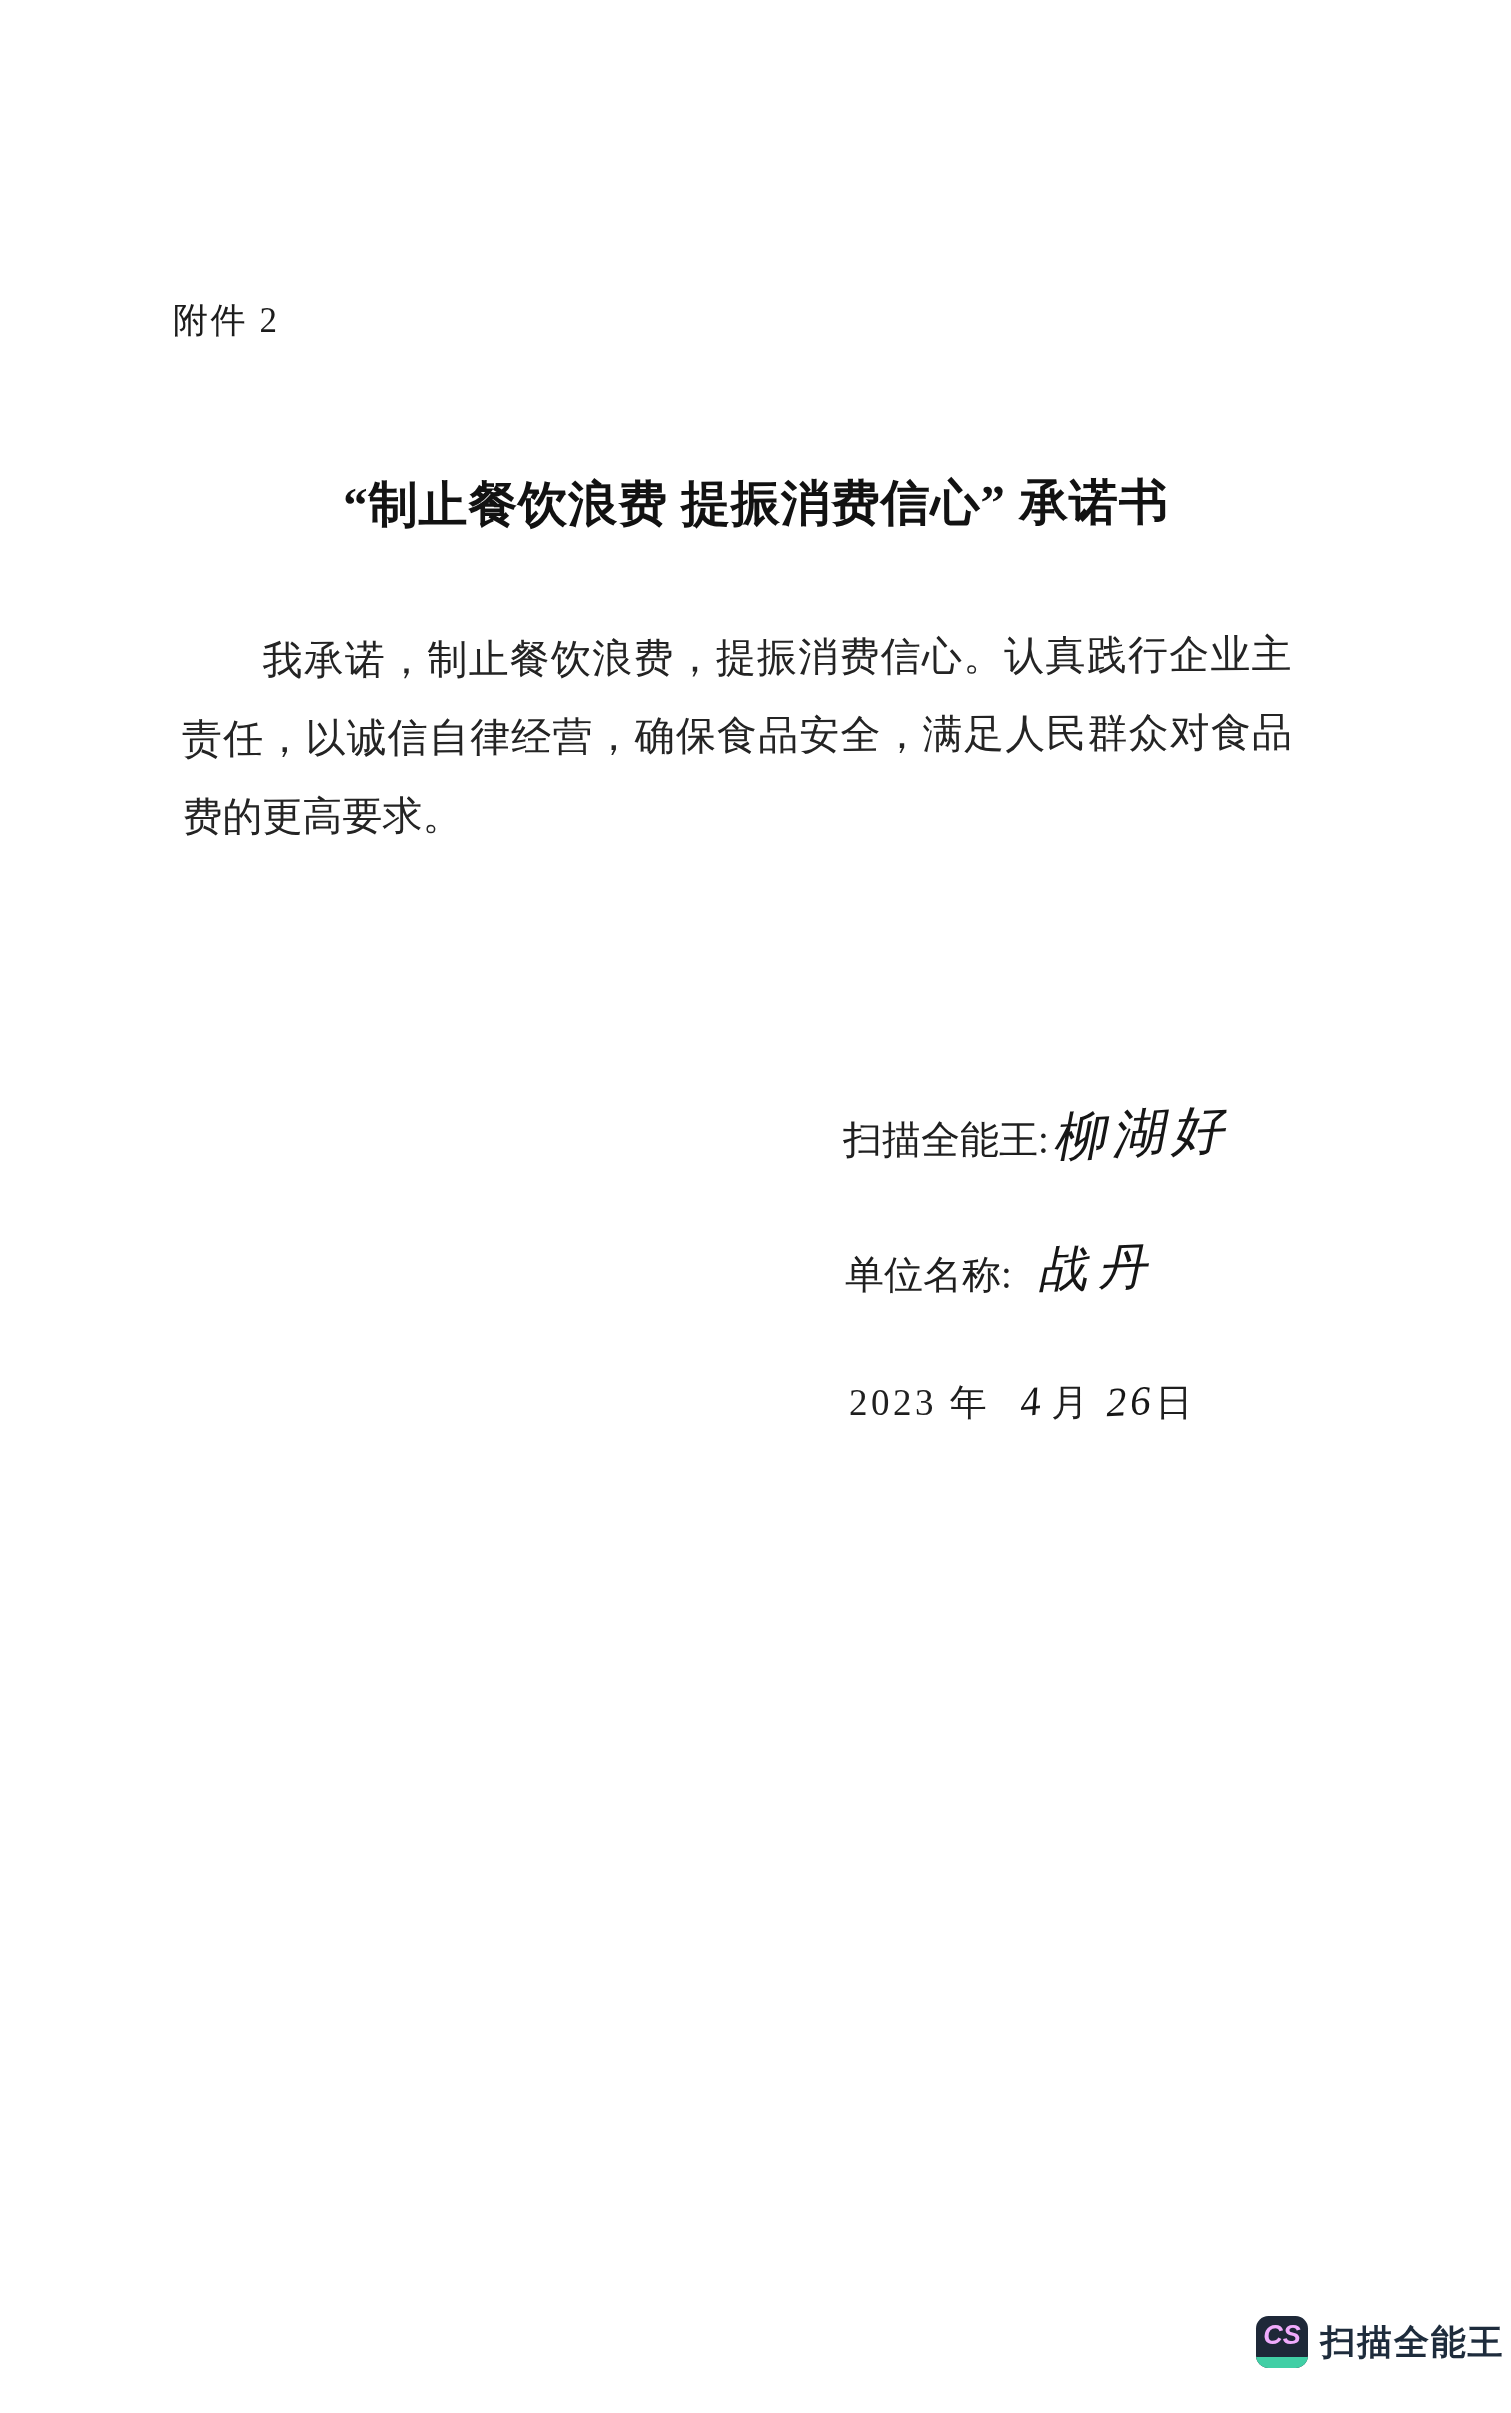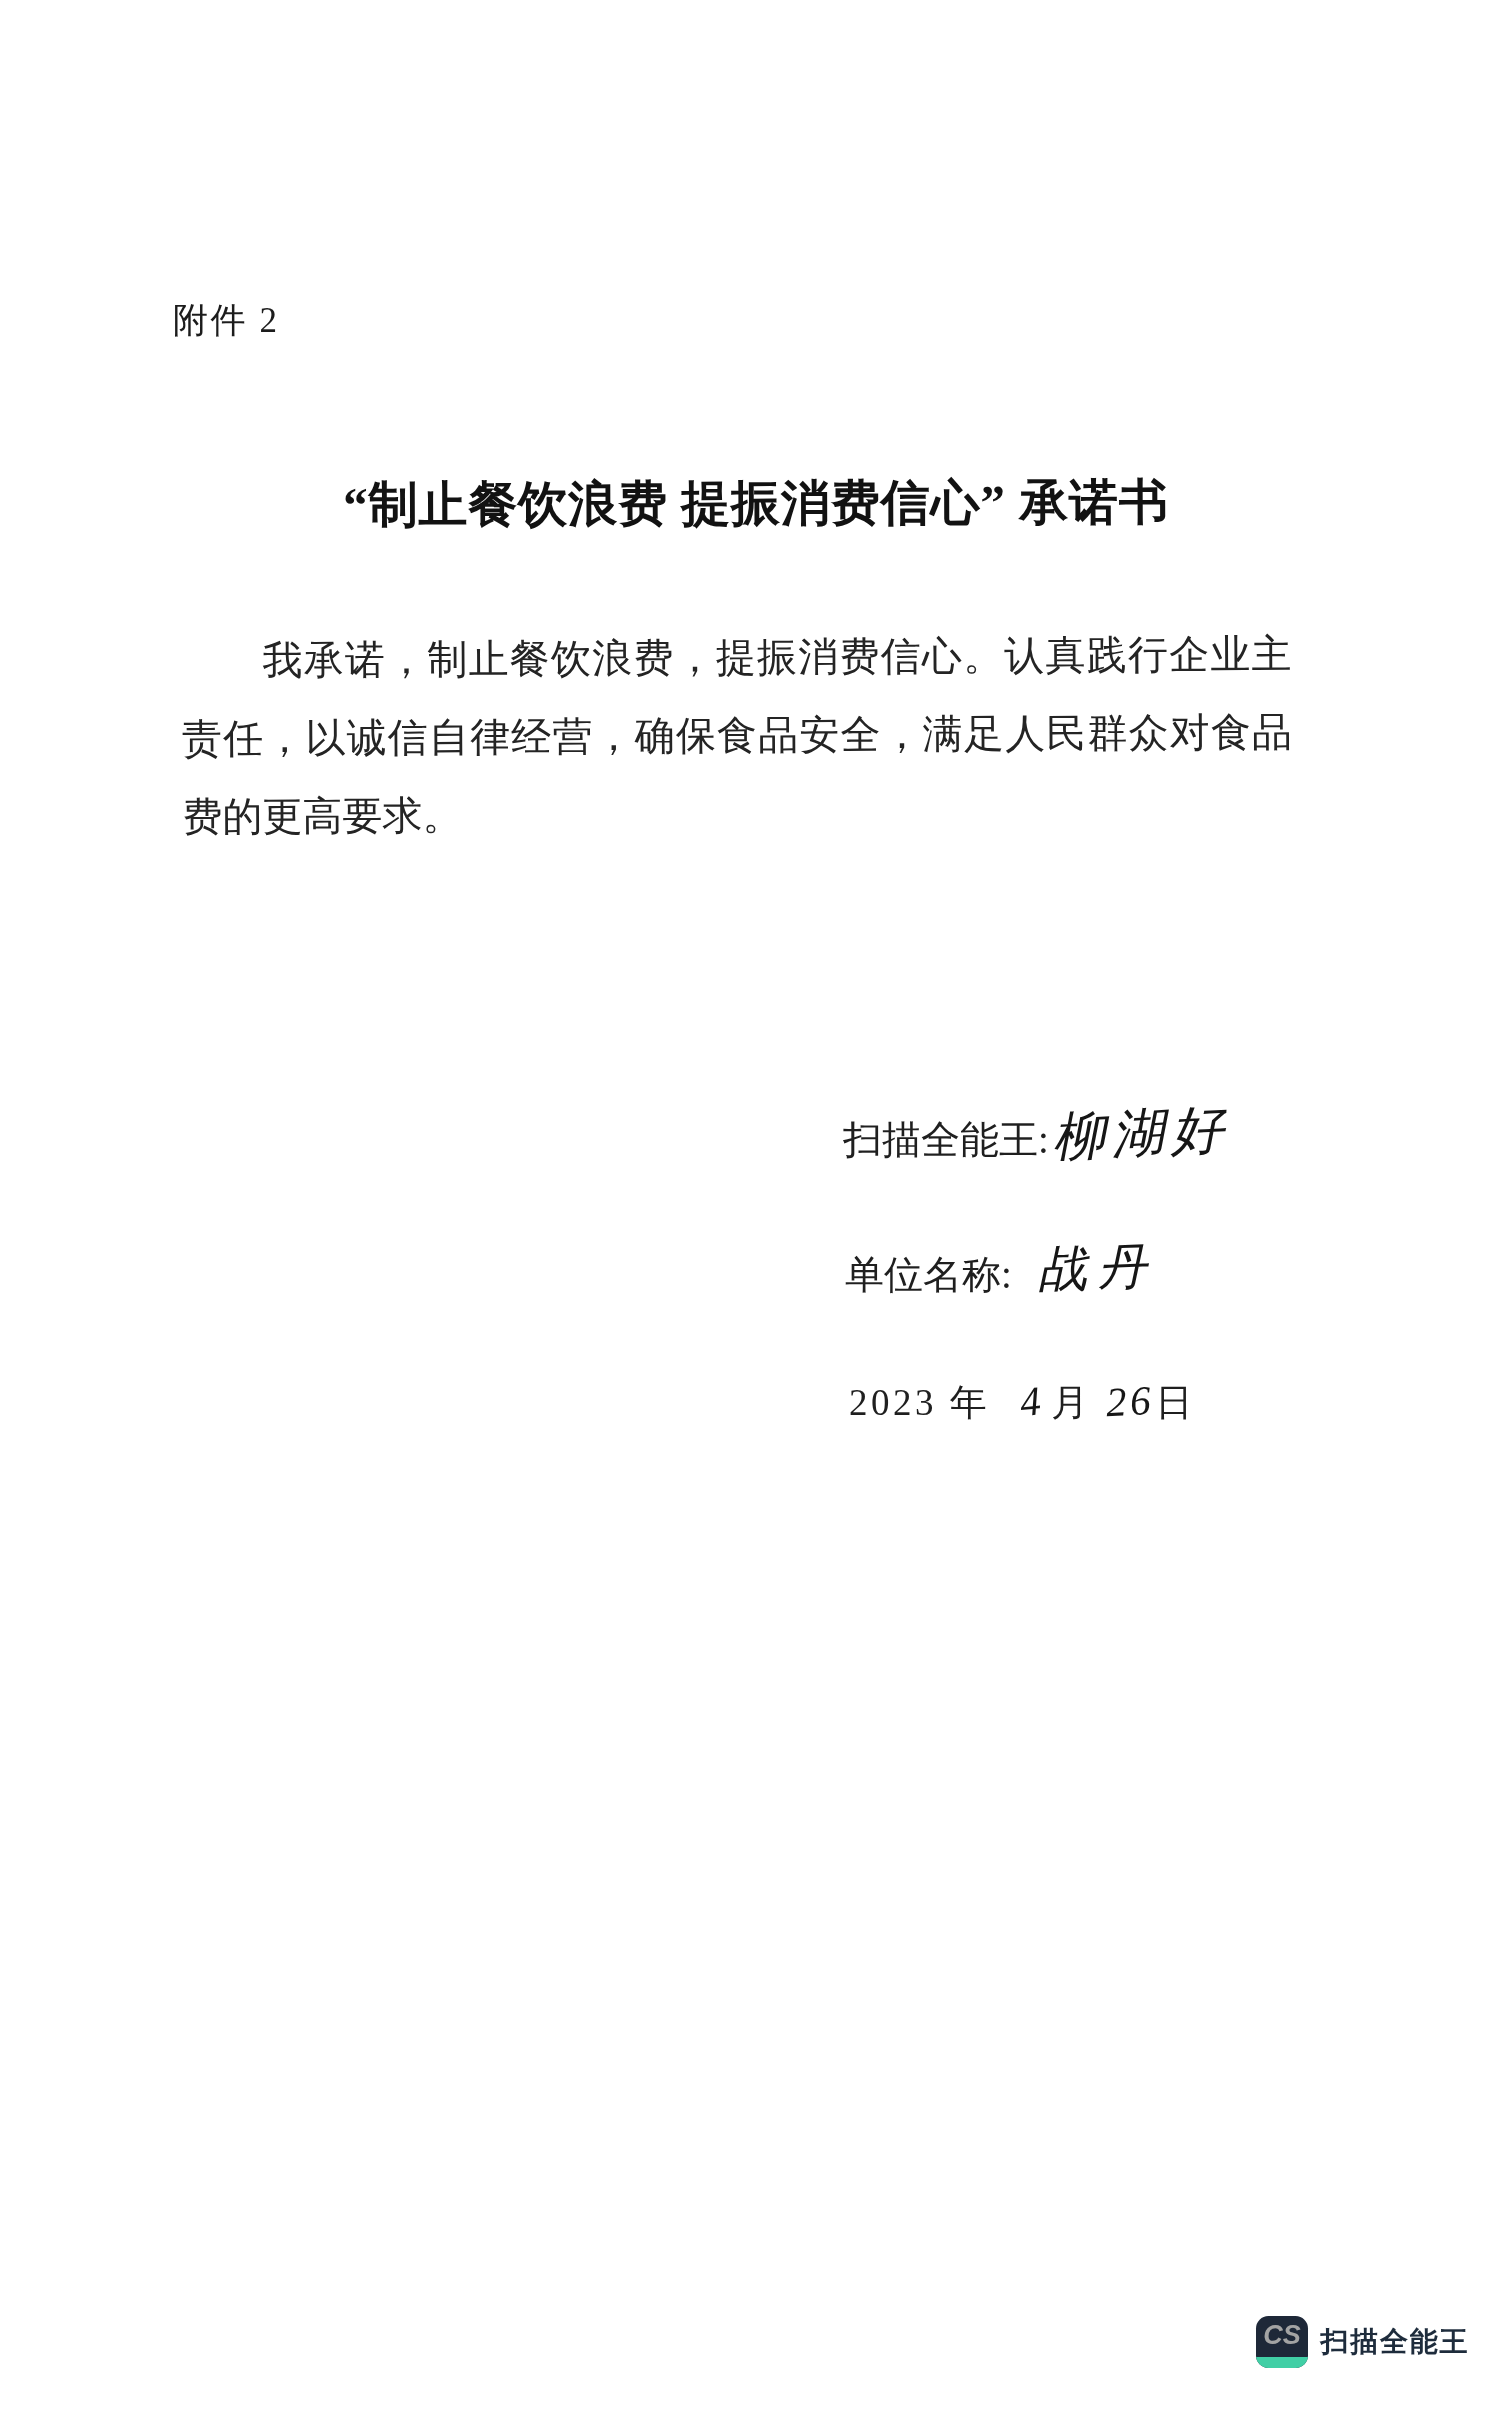--- a/index.html
+++ b/index.html
@@ -124,39 +124,39 @@
     position: relative;
     overflow: hidden;
     flex: 0 0 auto;
   }
   .cs-logo-text {
     position: absolute;
     top: 3.5px;
     left: 0;
     right: 0;
     text-align: center;
-    color: #a3a3a3;
+    color: #f0abfc;
     font-family: "Liberation Sans", sans-serif;
     font-weight: bold;
     font-style: italic;
     font-size: 27px;
     letter-spacing: 0;
   }
   .cs-strip {
     position: absolute;
     bottom: 0;
     left: 0;
     right: 0;
     height: 11.5px;
     background: #41cfa5;
   }
   .cs-brand {
     margin-left: 12.4px;
     font-family: "Liberation Sans", sans-serif;
-    font-size: 28px;
+    font-size: 35px;
     font-weight: bold;
     color: #1e2c3c;
     letter-spacing: 1.8px;
     white-space: nowrap;
   }
 </style>
 </head>
 <body>
 
 <div class="page">

